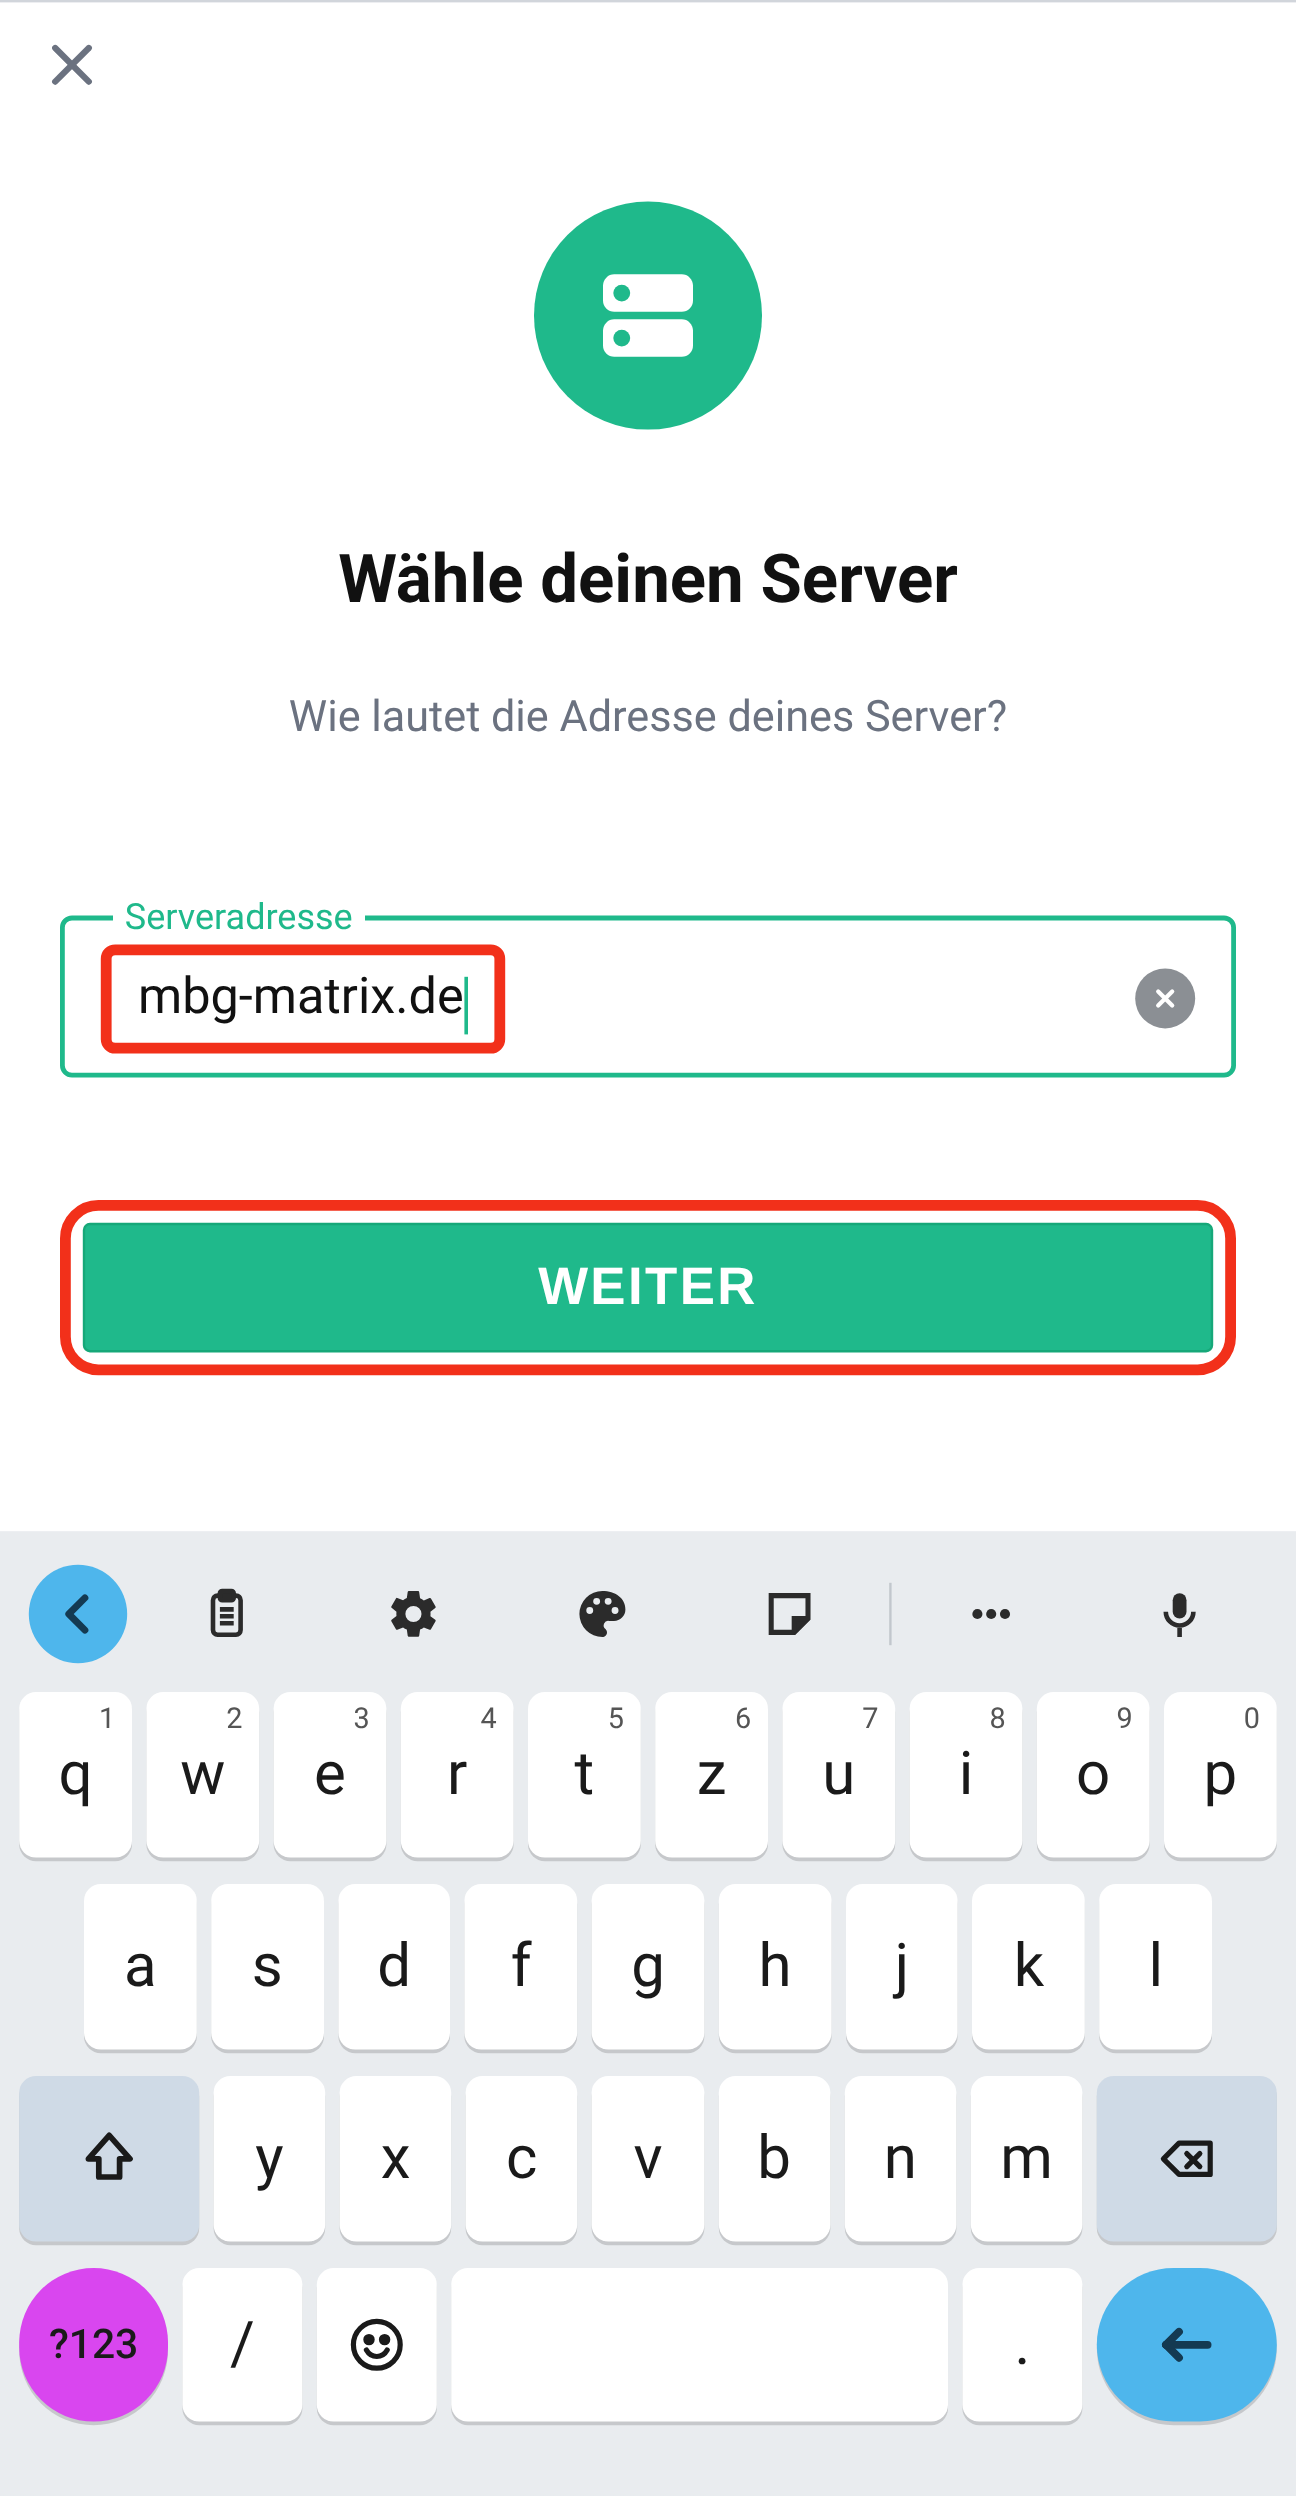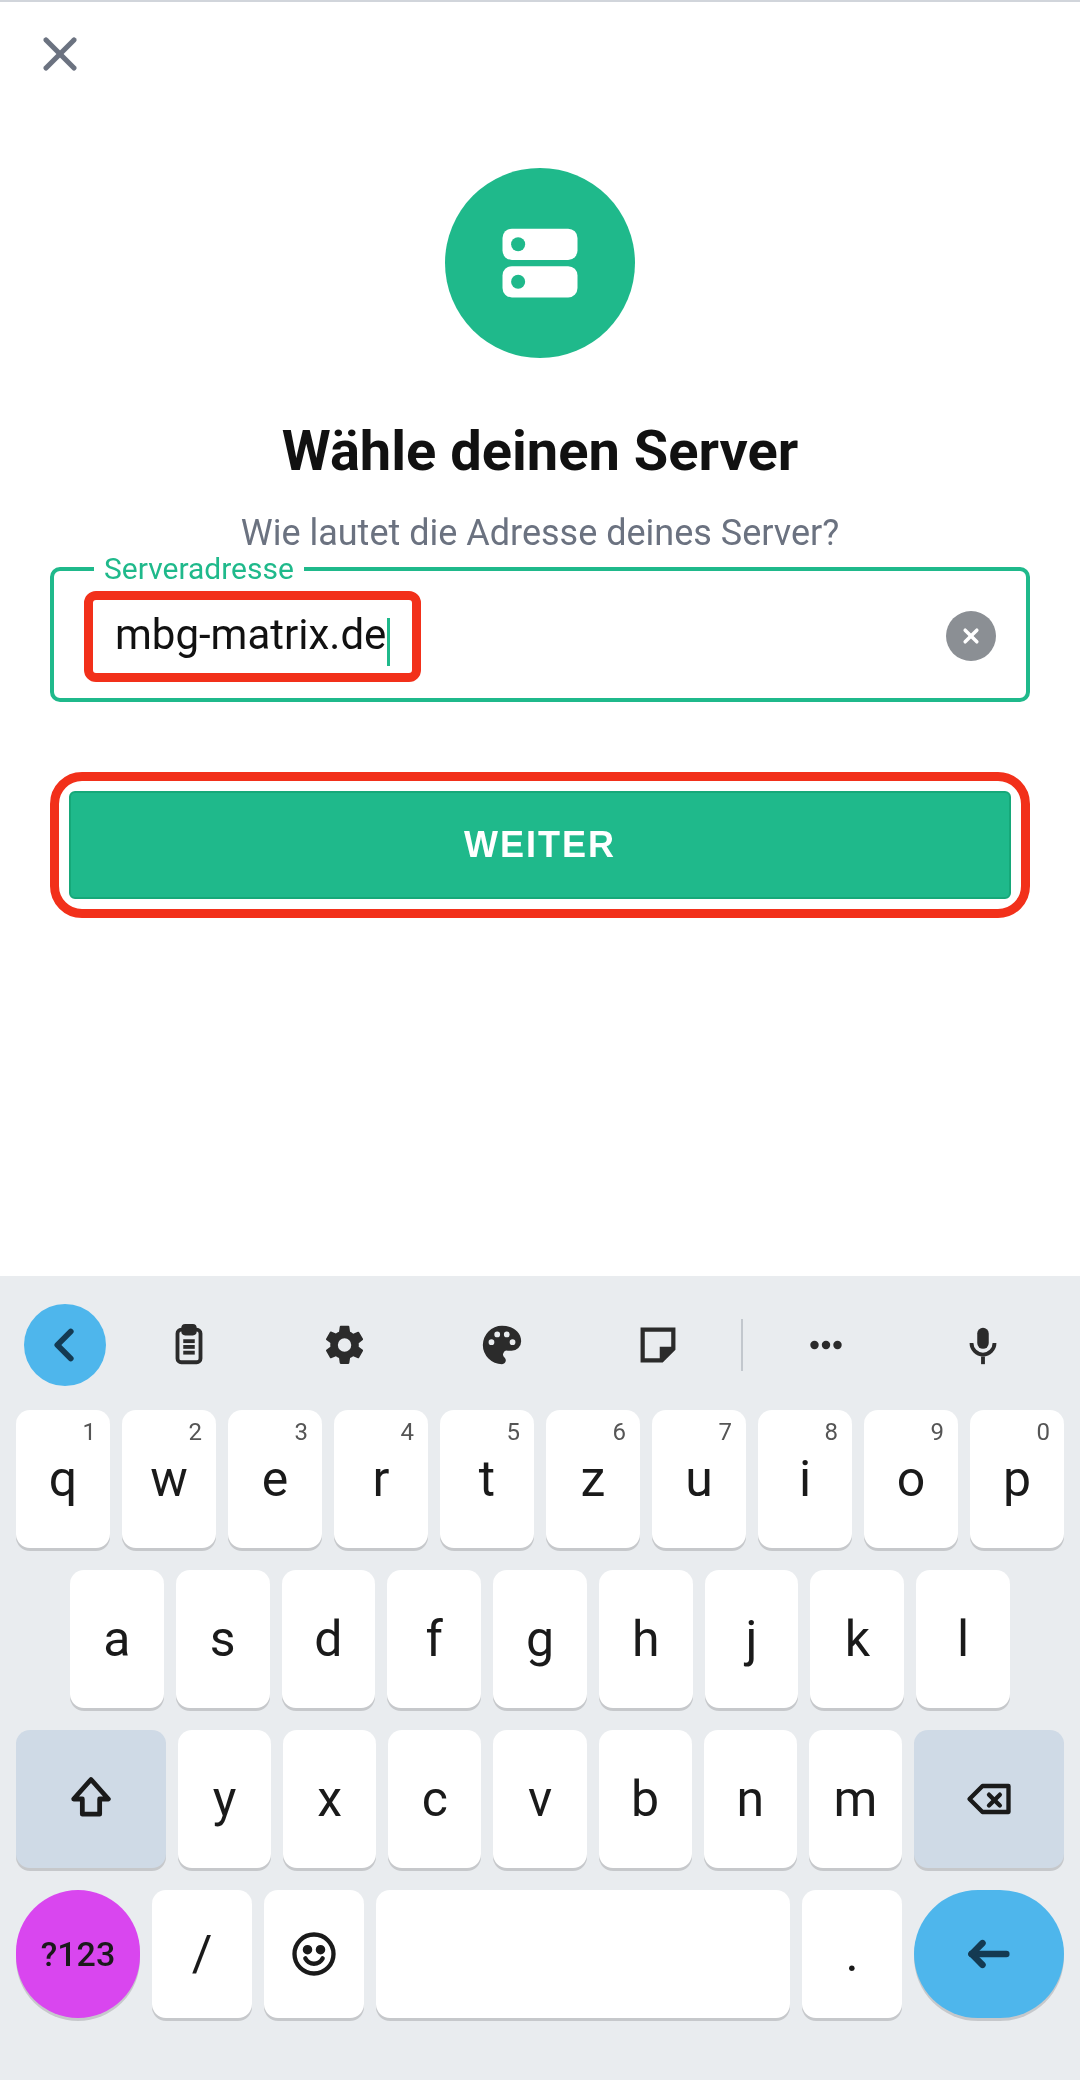--- a/index.html
+++ b/index.html
@@ -43,20 +43,21 @@
     color: #6b7280;
     stroke: #6b7280;
     cursor: pointer;
   }
   .content {
     flex: 1;
     display: flex;
     flex-direction: column;
     align-items: center;
     padding: 0 50px;
+    gap: 32px;
   }
   .server-icon-wrap {
     margin-top: 90px;
     width: 190px;
     height: 190px;
     border-radius: 50%;
     background: var(--accent);
     display: flex;
     align-items: center;
     justify-content: center;
@@ -72,20 +73,21 @@
   .subtitle {
     margin-top: 28px;
     font-size: 36px;
     color: var(--gray-text);
     text-align: center;
   }
 
   
   .field-area {
     width: 100%;
+    margin-top: 100px;
     position: relative;
   }
   .field-fieldset {
     border: 4px solid var(--accent);
     border-radius: 10px;
     padding: 0;
     margin: 0;
     position: relative;
     height: 148px;
   }
@@ -142,21 +144,21 @@
     border: 9px solid var(--highlight);
     border-radius: 32px;
     padding: 10px;
   }
   .continue-btn {
     width: 100%;
     height: 108px;
     background: var(--accent);
     border: 2px solid var(--accent-dark);
     color: #fff;
-    font-size: 36px;
+    font-size: 44px;
     font-weight: 600;
     letter-spacing: 2px;
     border-radius: 6px;
     cursor: pointer;
   }
 
   
   .keyboard {
     width: 100%;
     background: var(--kbd-bg);

